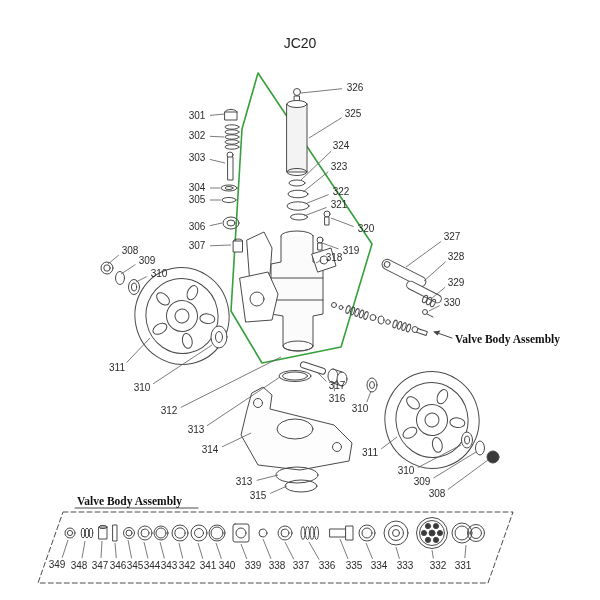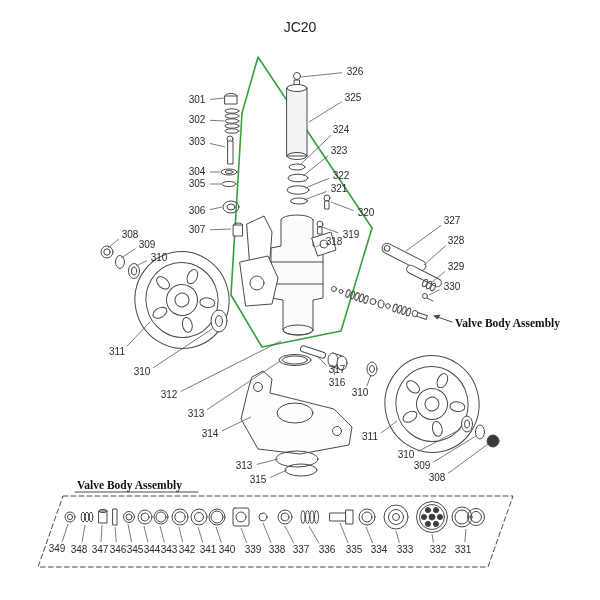--- a/index.html
+++ b/index.html
@@ -1,16 +1,16 @@
 <!DOCTYPE html>
 <html><head>
 <meta charset="utf-8">
 <style>
   html,body{margin:0;padding:0;background:#ffffff;}
-  .stage{position:relative;width:600px;height:574px;background:#ffffff;font-family:"Liberation Sans",sans-serif;overflow:hidden;}
+  .stage{position:relative;width:600px;height:574px;background:#ffffff;font-family:"Liberation Sans",sans-serif;overflow:hidden;margin-top:16px;}
   svg{display:block;}
   .art{fill:none;stroke-width:1;stroke-linejoin:round;stroke-linecap:round;}
   .plabel{font:10px "Liberation Sans",sans-serif;fill:#2b2b2b;stroke:none;text-anchor:middle;dominant-baseline:middle;}
   .leader{stroke:#5a5a5a;stroke-width:0.8;fill:none;}
   .title-text{font:14px "Liberation Sans",sans-serif;fill:#222;stroke:none;text-anchor:middle;}
   .vba-text{font:bold 11.5px "Liberation Serif",serif;fill:#111;stroke:none;}
 </style>
 </head>
 <body>
 

